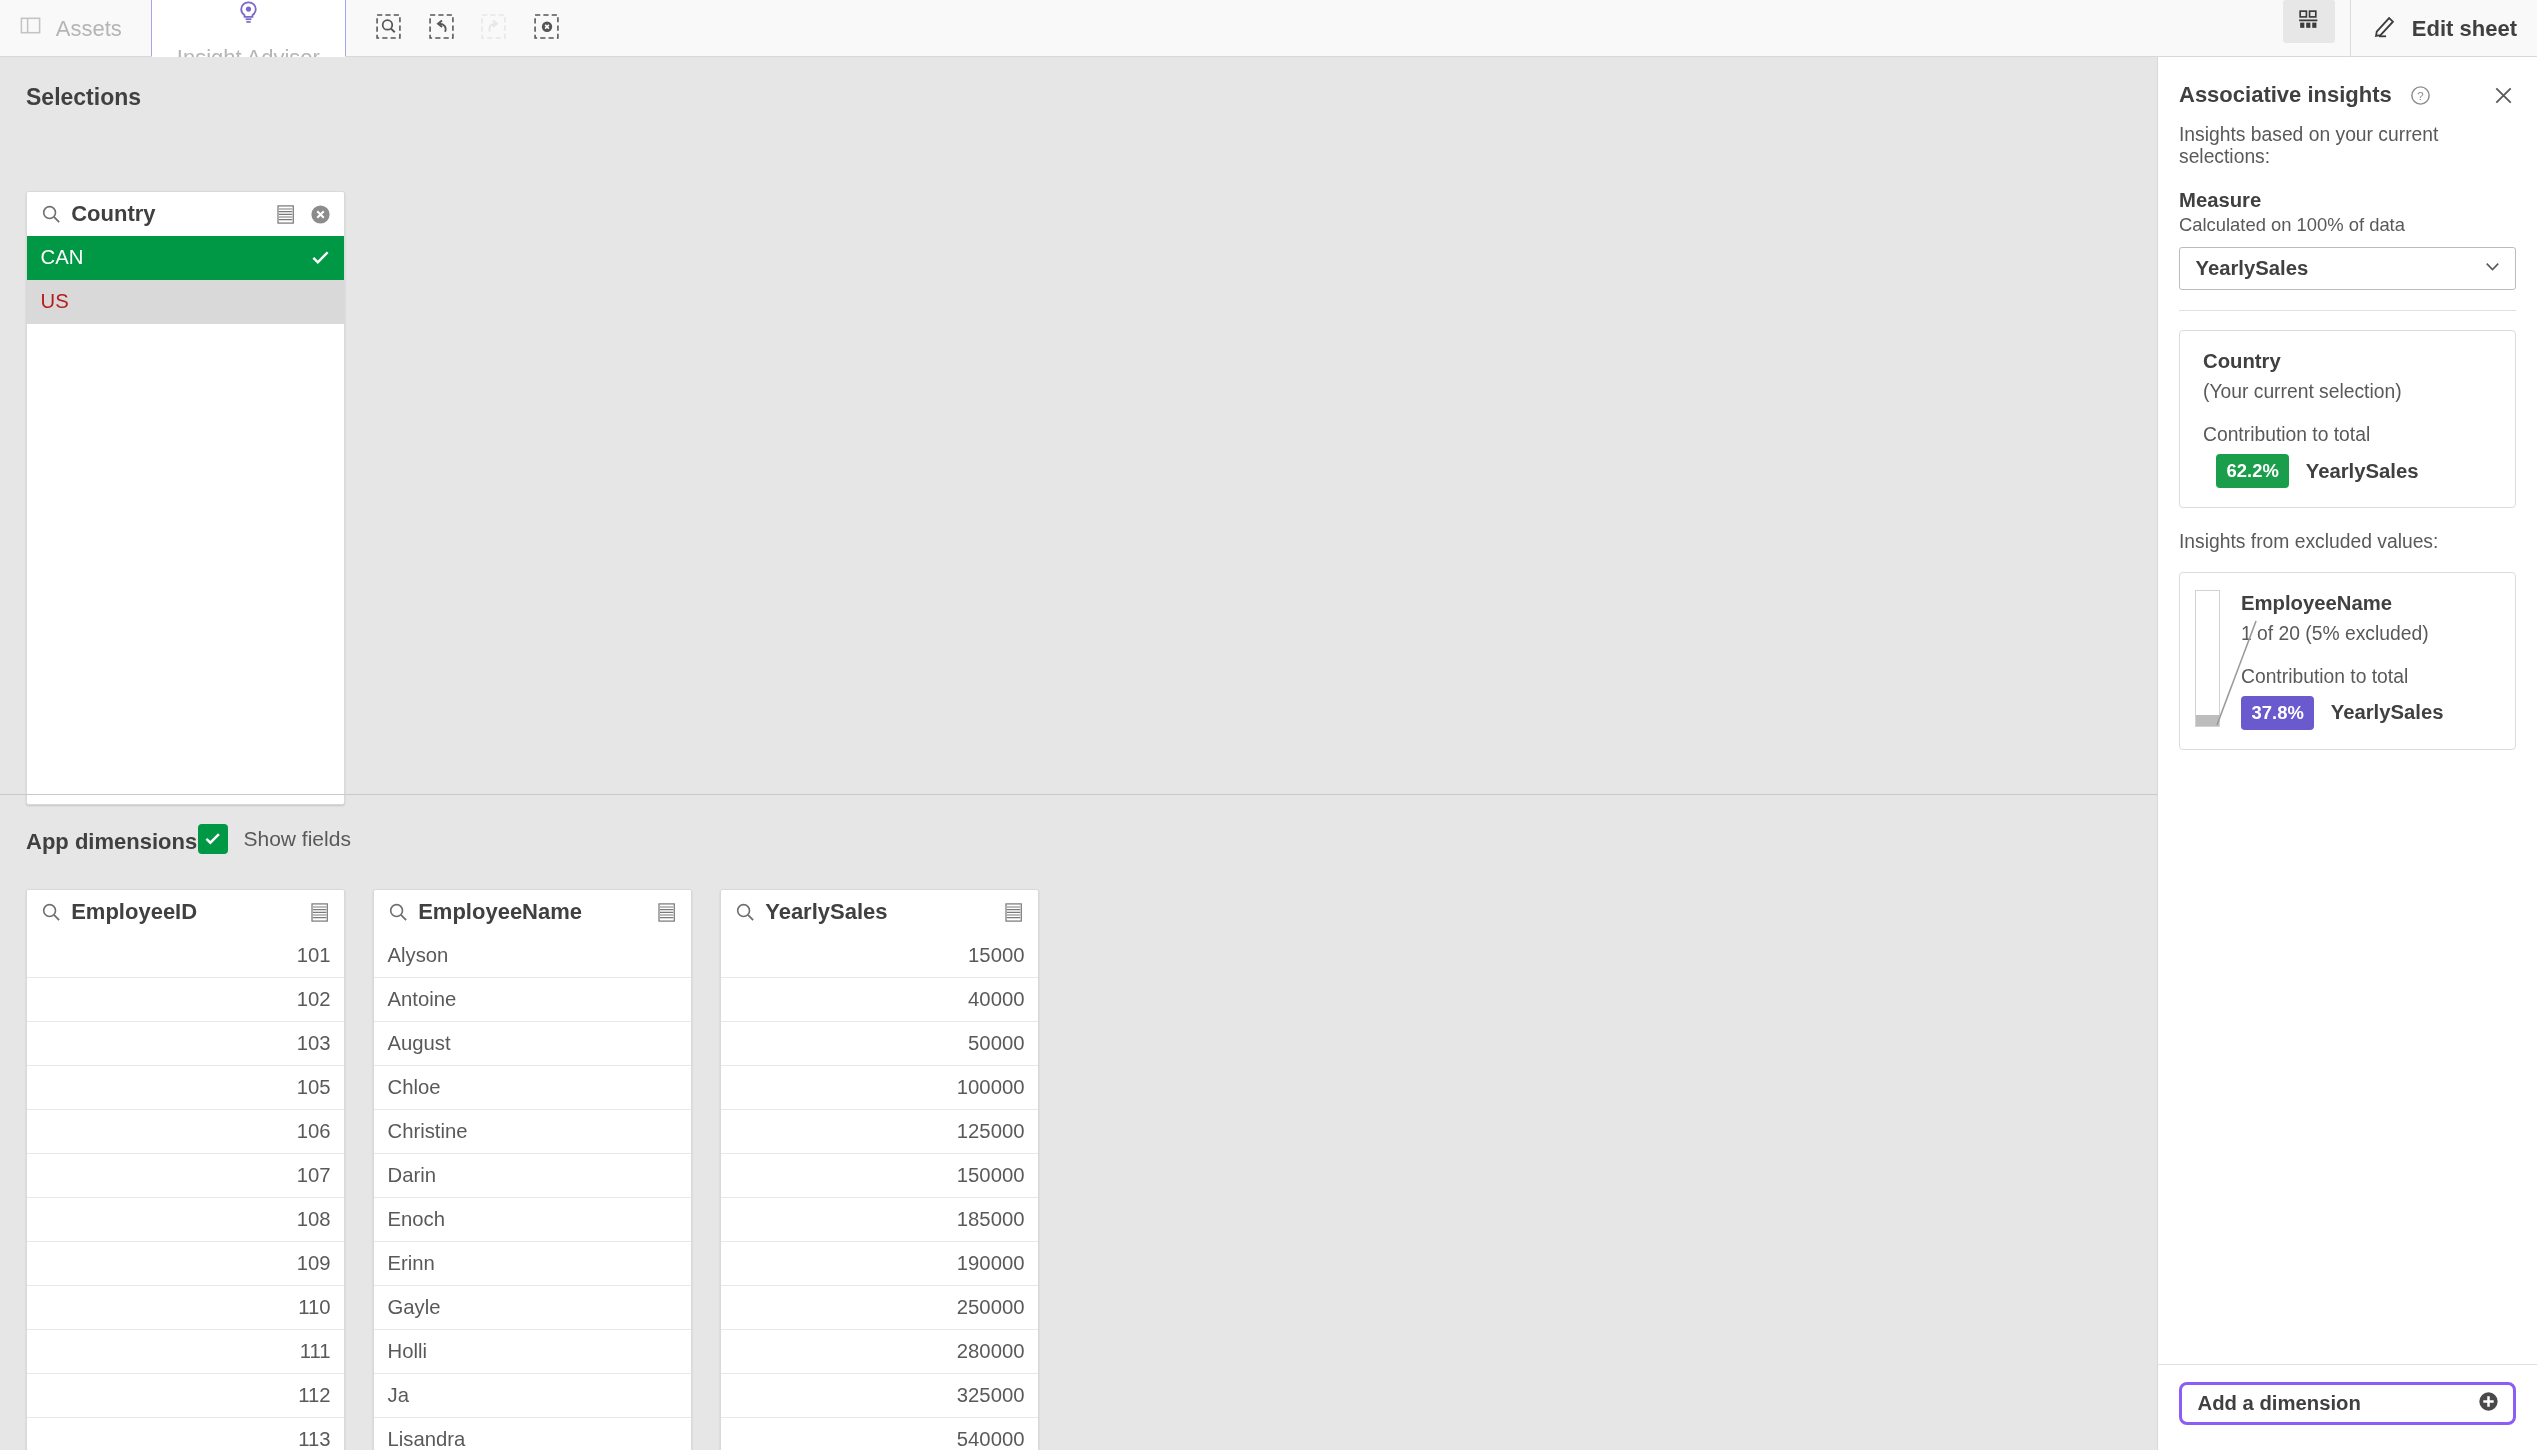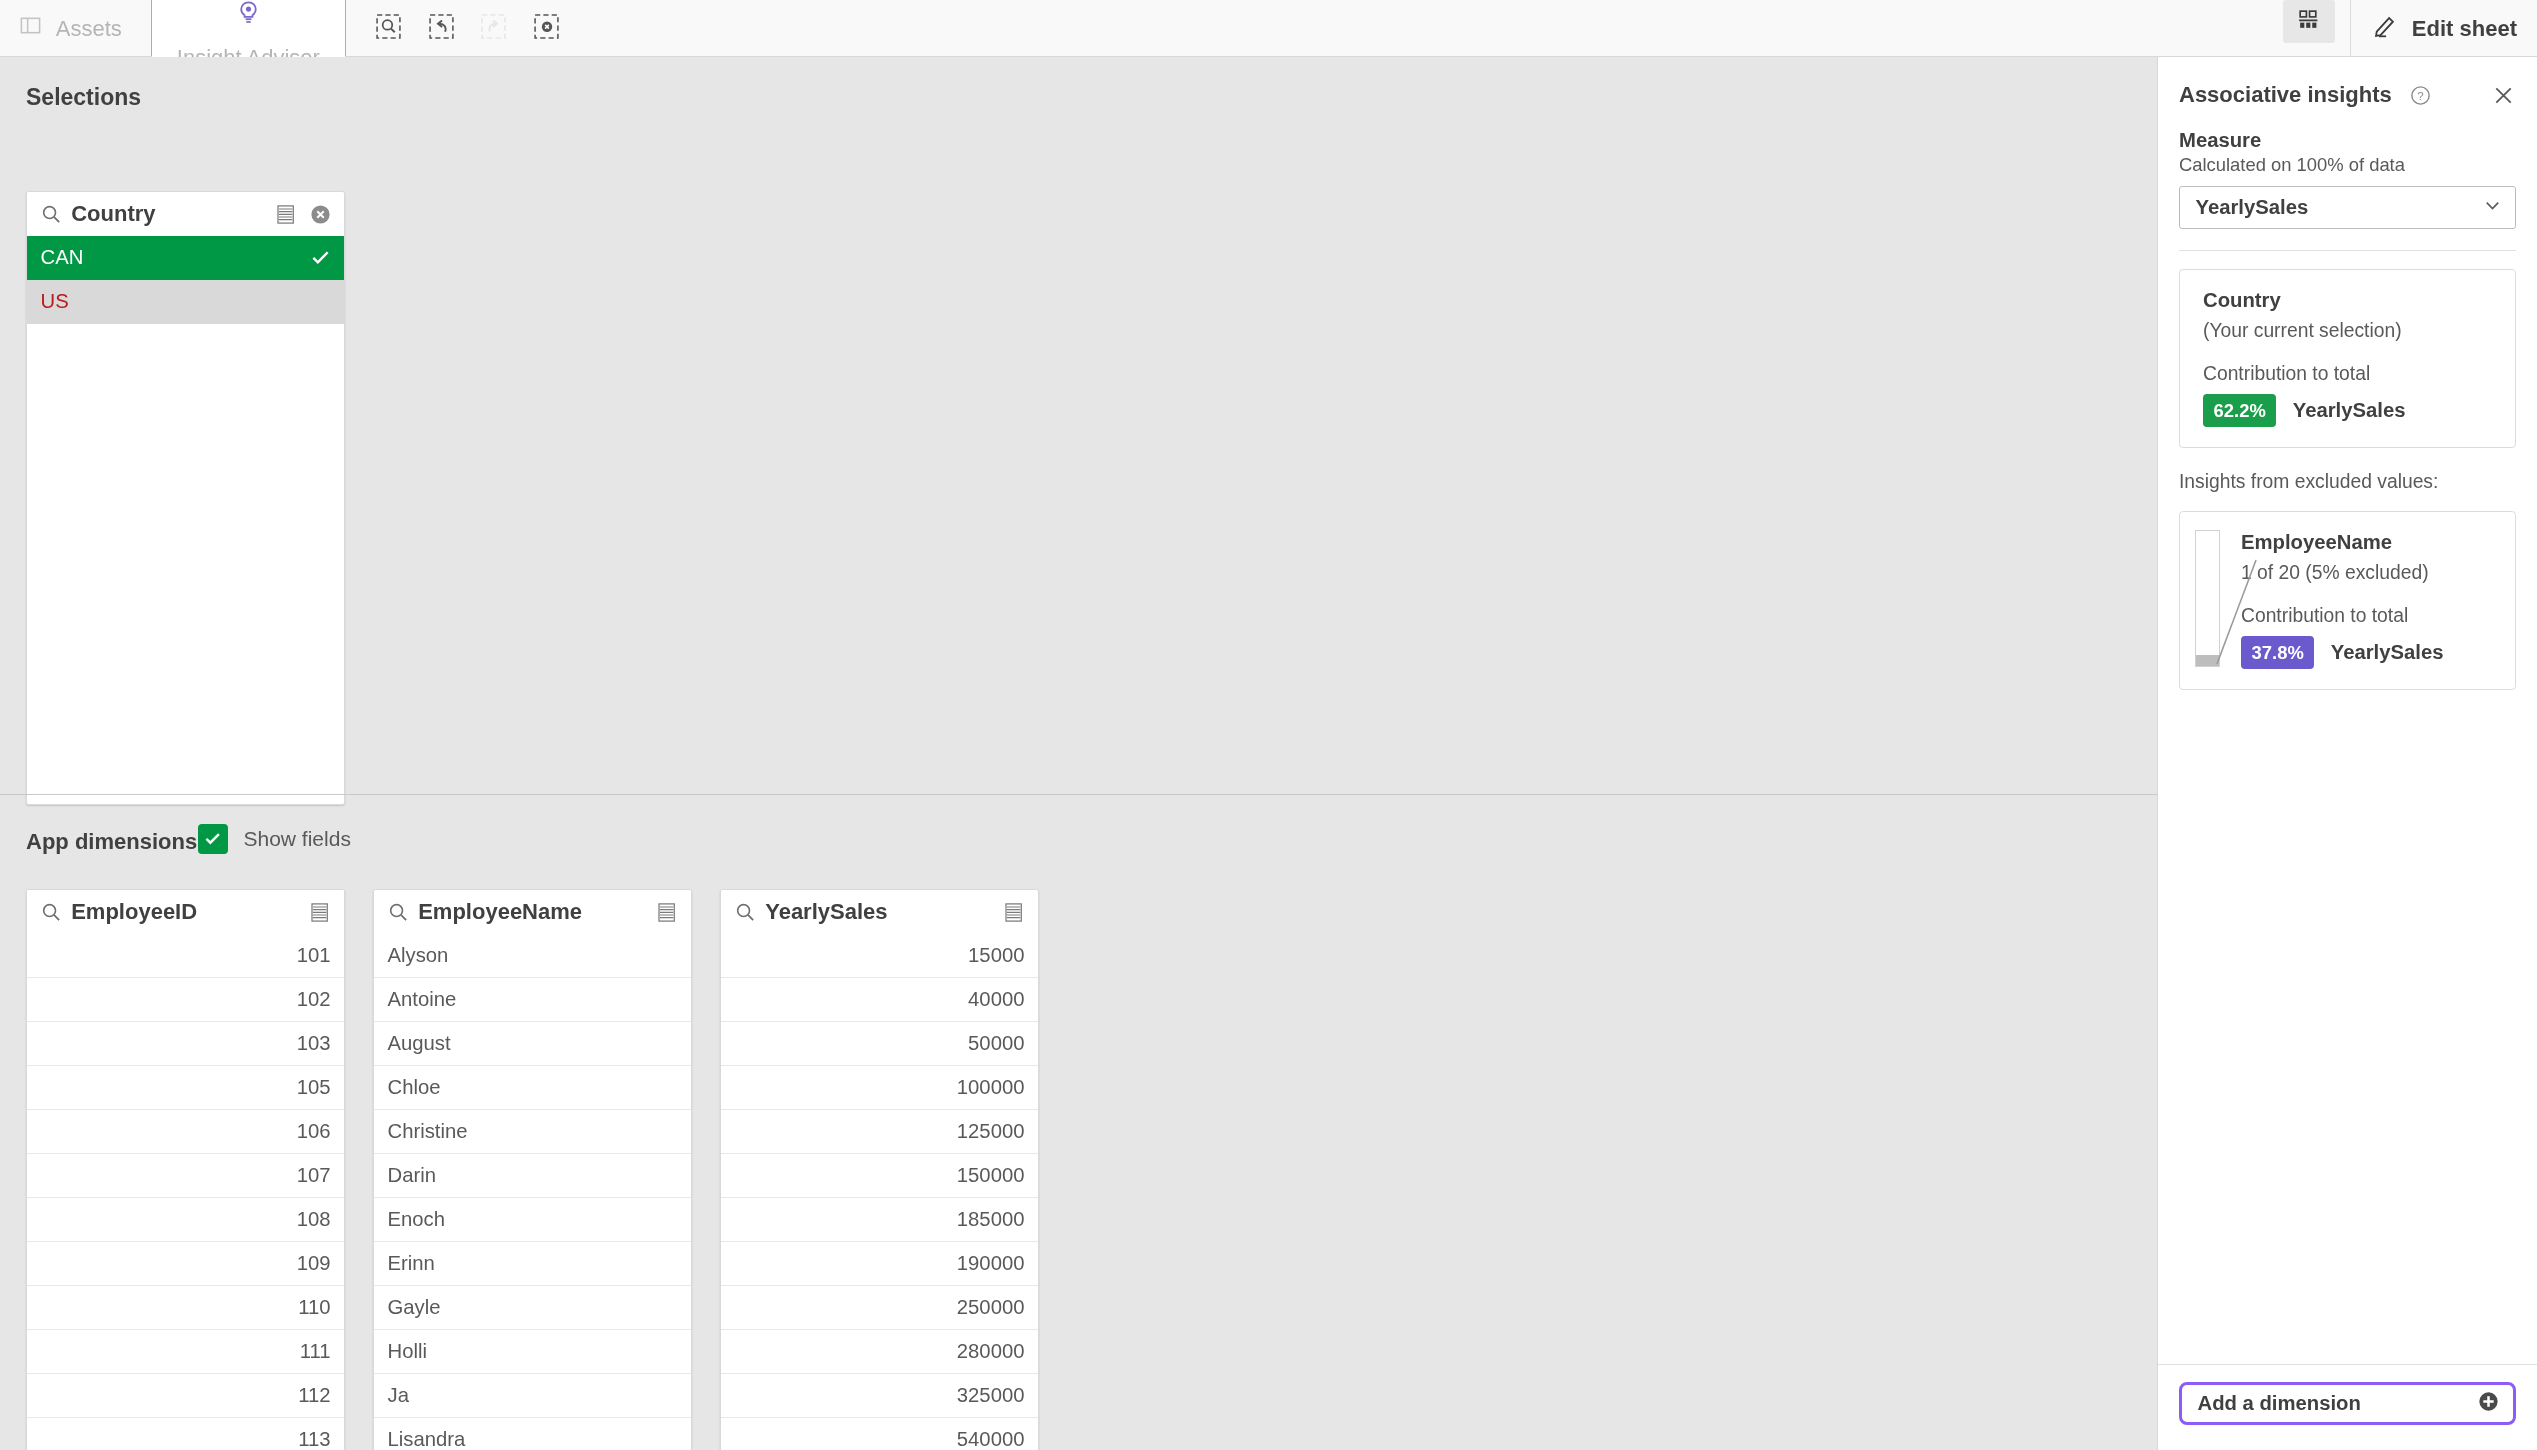--- a/index.html
+++ b/index.html
@@ -642,41 +642,42 @@
         <text x="12" y="16.6" font-family="Liberation Sans, sans-serif" font-size="12" fill="#8a8a8a" text-anchor="middle">?</text>
       </svg>
     </span>
     <span class="rp-close">
       <svg width="25" height="25" viewBox="0 0 26 26">
         <path d="M5.5 5.5 L20.5 20.5 M20.5 5.5 L5.5 20.5" stroke="#5a5a5a" stroke-width="1.9"></path>
       </svg>
     </span>
   </div>
 
+  <div class="rp-sub">Insights based on your current selections:</div>
 
   <div class="rp-measure-label">Measure</div>
   <div class="rp-measure-note">Calculated on 100% of data</div>
 
   <div class="rp-select">
     <span class="rp-select-val">YearlySales</span>
     <span>
       <svg width="21" height="21" viewBox="0 0 22 22">
           <path d="M5 8 L11 14.2 L17 8" fill="none" stroke="#5a5a5a" stroke-width="1.7"></path>
         </svg>
     </span>
   </div>
 
   <div class="rp-hr"></div>
 
   <div class="insight-card">
     <div class="ic-name">Country</div>
     <div class="ic-sub">(Your current selection)</div>
     <div class="ic-contrib">Contribution to total</div>
     <div class="ic-badge-row">
-      <span class="ic-badge" id="badge-selection" style="background: rgb(26, 158, 75);">62.2%</span>
+      <span class="ic-badge" id="badge-selection" style="background: rgb(26, 158, 75); margin-left: 13px;">62.2%</span>
       <span class="ic-measure">YearlySales</span>
     </div>
   </div>
 
   <div class="rp-excl-label">Insights from excluded values:</div>
 
   <div class="insight-card excl-card">
     <div class="excl-chart">
       <div class="bar-outline"></div>
       <div class="bar-fill"></div>

